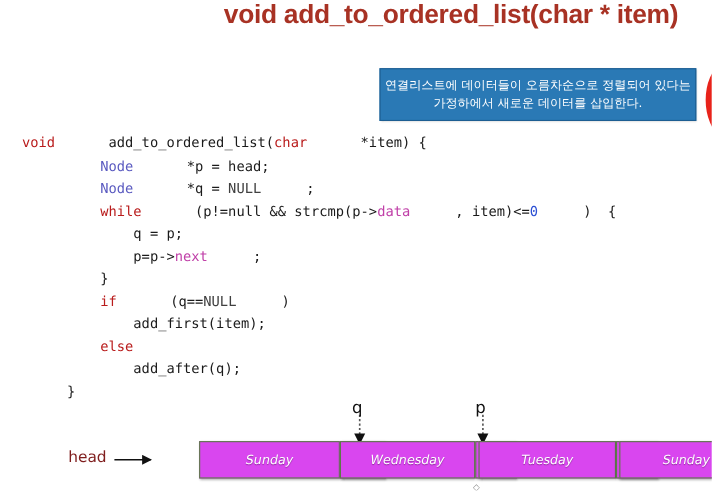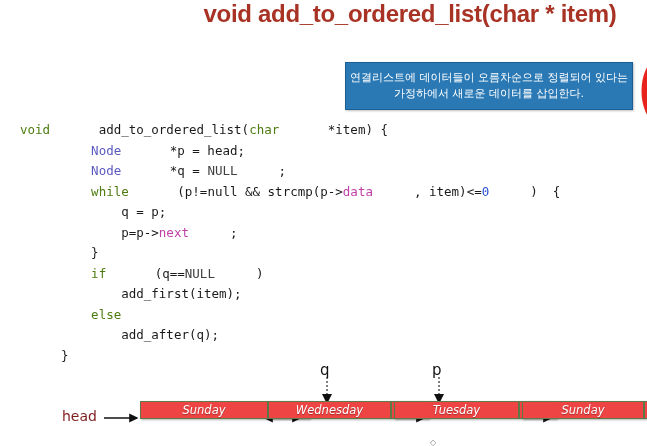--- a/index.html
+++ b/index.html
@@ -47,37 +47,37 @@
 
   
   #code-block{
     position:absolute; left:20px; top:120px; width:430px;
     font-family:"DejaVu Sans Mono", monospace;
     font-size:12.5px;
     line-height:20.5px;
     color:#1a1a1a;
     white-space:pre;
   }
-  .kw{color:#4d7c0f;}          
+  .kw{color:#b91c1c;}          
   .typ{color:#5a5ac0;}         
   .nul{color:#404040;}         
   .mem{color:#c040a8;}         
   .num{color:#2b4fd4;}         
   .pln{color:#1a1a1a;margin-left:41px;}
 
   
   #diagram{position:absolute;left:0;top:355px;width:647px;height:91px;}
 
   .node{
-    position:absolute; top:46px; height:18px;
+    position:absolute; top:46px; height:34px;
     box-sizing:border-box;
-    background:#ef4444;
+    background:#d946ef;
     border:1px solid #5d7a48;
     box-shadow:1px 1px 2px rgba(0,0,0,.3);
-    display:flex;align-items:center;justify-content:center;
+    display:flex;align-items:center;justify-content:center;margin-left:41px;
   }
   .node-data{ }
   .node-next{ }
   .node-label{
     color:#ffffff;
     font-family:"DejaVu Sans", sans-serif;
     font-size:11.5px;
     font-style:italic;
     text-shadow:0 1px 1px rgba(0,0,0,.35);
     white-space:nowrap;

